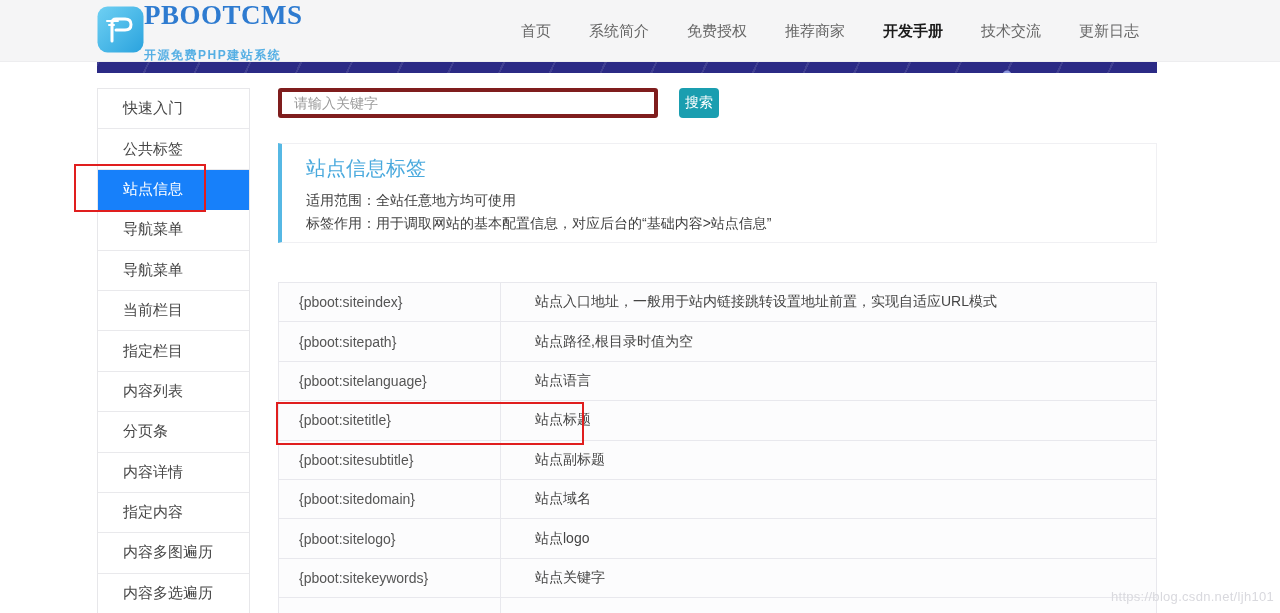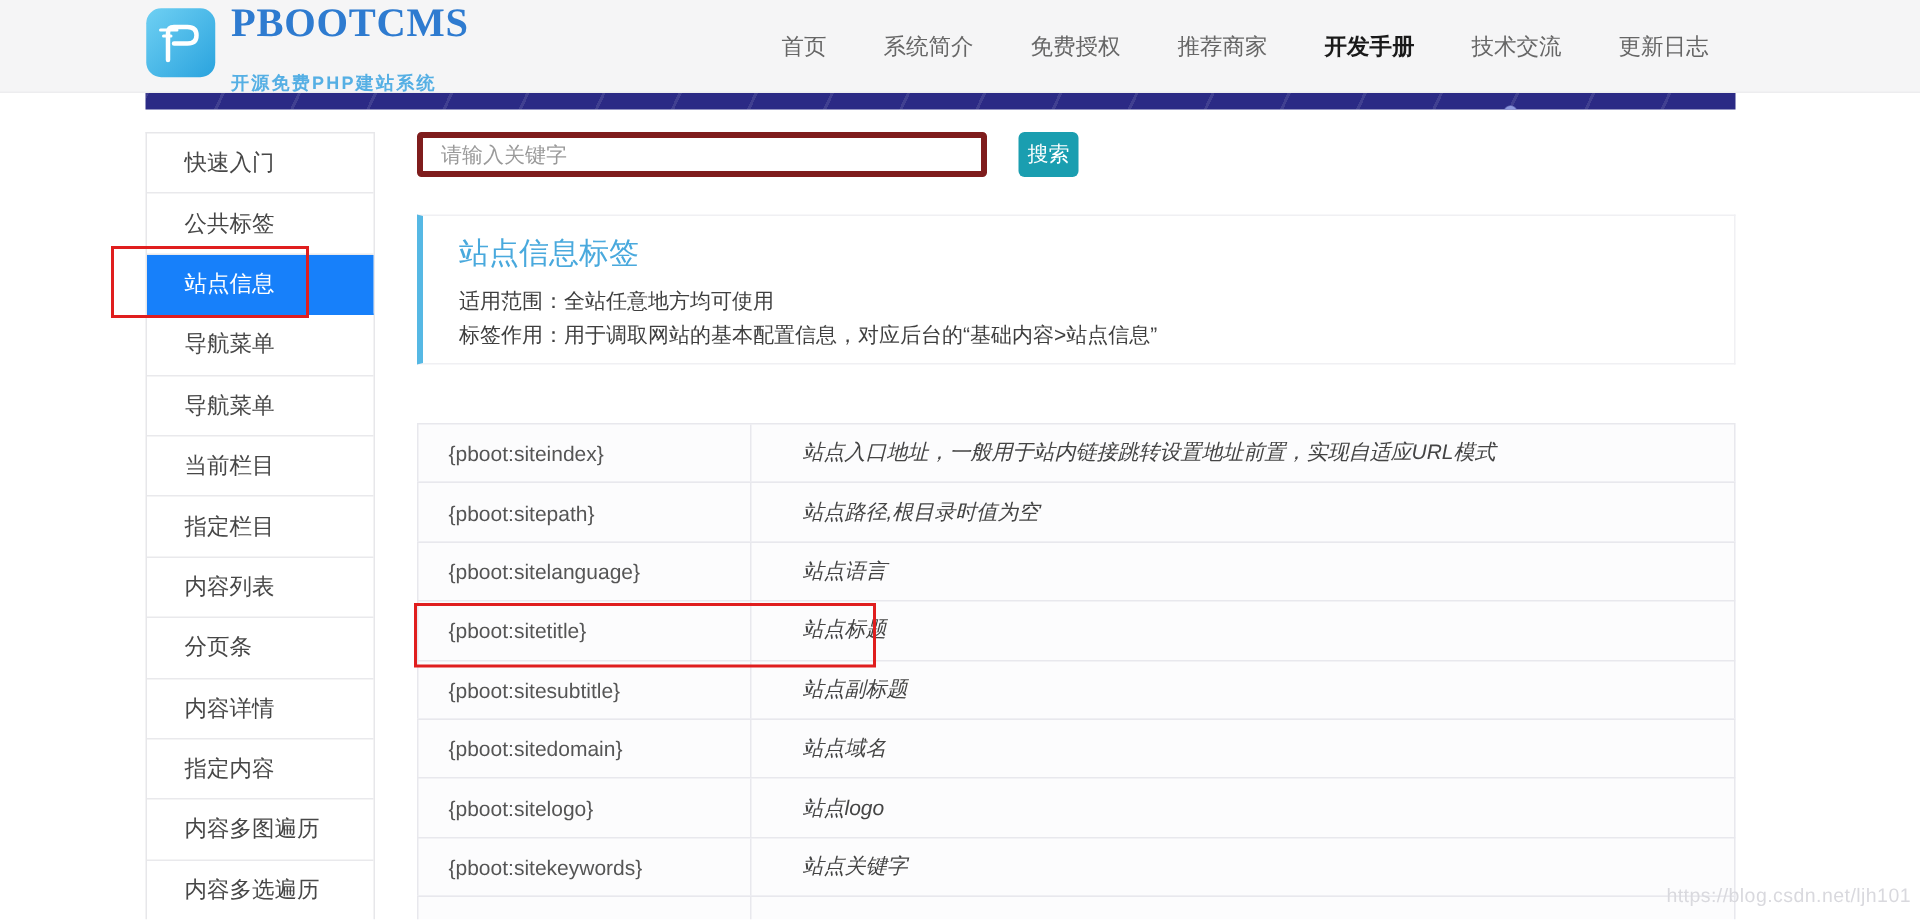--- a/index.html
+++ b/index.html
@@ -12,21 +12,21 @@
 
   
   .header {
     position:absolute; left:0; top:0; width:1280px; height:62px;
     background:#f5f5f6; border-bottom:1px solid #ededef;
   }
   .header-inner {
     position:absolute; left:97px; top:0; width:1060px; height:62px;
     display:flex; align-items:center;
   }
-  .logo { display:flex; align-items:center; gap:10px; cursor:pointer; }
+  .logo { display:flex; align-items:center; gap:0; cursor:pointer; }
   .logo-text-block { display:flex; flex-direction:column; line-height:1.05; }
   .logo-title {
     font-family:"Liberation Serif","DejaVu Serif",serif;
     font-weight:bold; font-size:27px; color:#2e7bd0; letter-spacing:.5px;
   }
   .logo-subtitle {
     font-size:12px; font-weight:bold; color:#55afe4; letter-spacing:1.5px; margin-top:20px;
   }
   .nav { margin-left:auto; display:flex; gap:38px; padding-right:18px; }
   .nav-item { font-size:15px; color:#666; cursor:pointer; white-space:nowrap; }
@@ -83,21 +83,21 @@
     border:1px solid #e8e8ed; margin-top:-1px;gap:14px;
   }
   .tag-row:first-child { margin-top:0; }
   .tag-cell-tag {
     width:222px; flex:0 0 222px; border-right:1px solid #e8e8ed;
     display:flex; align-items:center; padding-left:20px;
     font-size:14px; color:#555;
   }
   .tag-cell-desc {
     flex:1; display:flex; align-items:center; padding-left:20px;
-    font-size:14px; color:#444;font-style:italic;
+    font-size:14px; color:#444;
   }
 
   
   .annotation { position:absolute; border:2px solid #e01e1e; z-index:6; pointer-events:none; }
   .annotation-sidebar { left:74px; top:164px; width:132px; height:48px; }
   .annotation-row { left:276px; top:402px; width:308px; height:43px; }
 
   
   .watermark {
     position:absolute; right:6px; top:589px; font-size:13px; color:#d9d9de;

